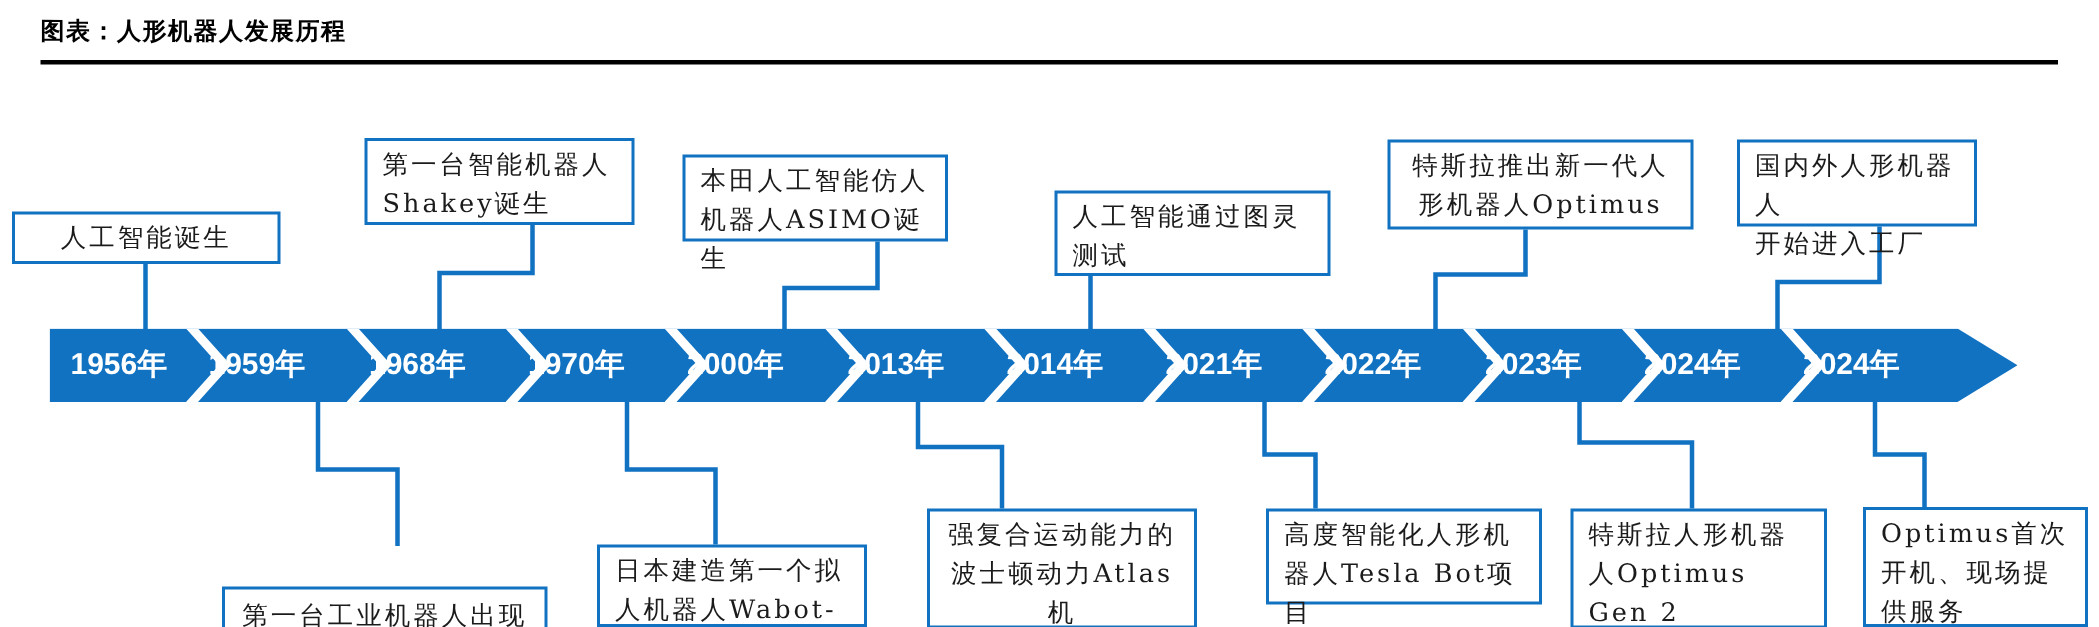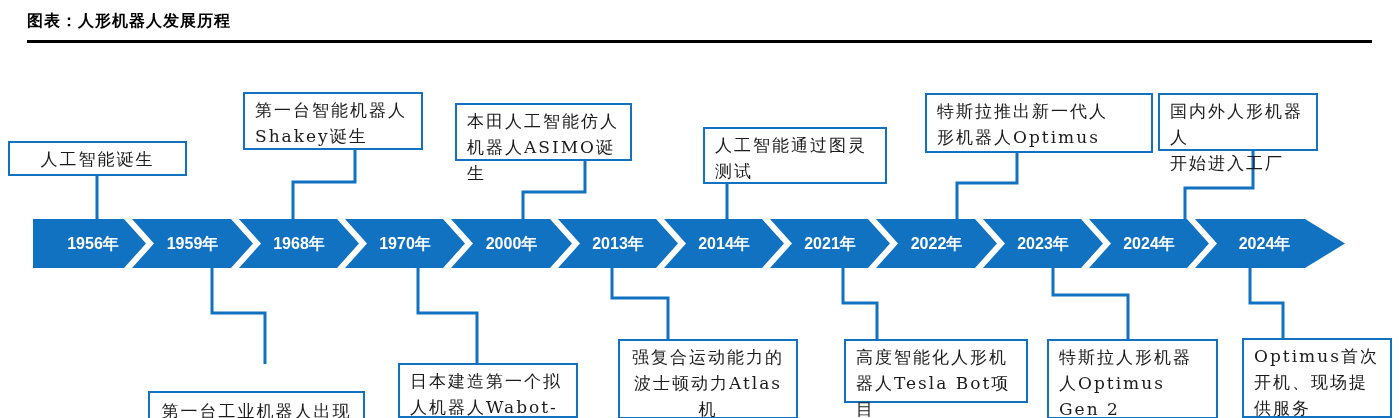--- a/index.html
+++ b/index.html
@@ -45,23 +45,22 @@
     width: 30px;
     height: 49px;
     background: #ffffff;
     clip-path: polygon(0 0, 8px 0, 30px 50%, 8px 100%, 0 100%, 22px 50%);
   }
   .year-label {
     position: absolute;
     top: 0;
     height: 49px;
     line-height: 49px;
-    text-align: center;
     color: #ffffff;
-    font-size: 16px;
+    font-size: 20px;
     font-weight: 700;
   }
   
   .callout {
     position: absolute;
     background: #ffffff;
     border: 2px solid #1272c2;
     color: #1b1b1b;
     font-size: 17px;
     line-height: 26px;
@@ -132,21 +131,21 @@
     <div class="year-label" style="left:1169px;width:125px">2024年</div>
   </div>
 
   <div class="callout center" style="left:8px;  top:113px; width:179px; height:35px; line-height:27px;">人工智能诞生</div>
   <div class="callout" style="left:243px; top:92px;  width:180px; height:58px;">第一台智能机器人
 Shakey诞生</div>
   <div class="callout" style="left:455px; top:103px; width:177px; height:58px;">本田人工智能仿人
 机器人ASIMO诞生</div>
   <div class="callout" style="left:703px; top:93px;  width:184px; height:57px;margin-top:34px;">人工智能通过图灵
 测试</div>
-  <div class="callout" style="left:925px; top:93px;  width:228px; height:60px;">特斯拉推出新一代人
+  <div class="callout" style="left:925px; top:93px;  width:204px; height:60px;text-align:center;">特斯拉推出新一代人
 形机器人Optimus</div>
   <div class="callout" style="left:1158px;top:93px;  width:160px; height:58px;">国内外人形机器人
 开始进入工厂</div>
 
   <div class="callout center" style="left:148px; top:363px; width:217px; height:38px; line-height:30px;">第一台工业机器人出现</div>
   <div class="callout" style="left:398px; top:363px; width:180px; height:55px;">日本建造第一个拟
 人机器人Wabot-1</div>
   <div class="callout" style="left:618px; top:339px; width:180px; height:80px;text-align:center;">强复合运动能力的
 波士顿动力Atlas机
 器人原型机公开</div>

